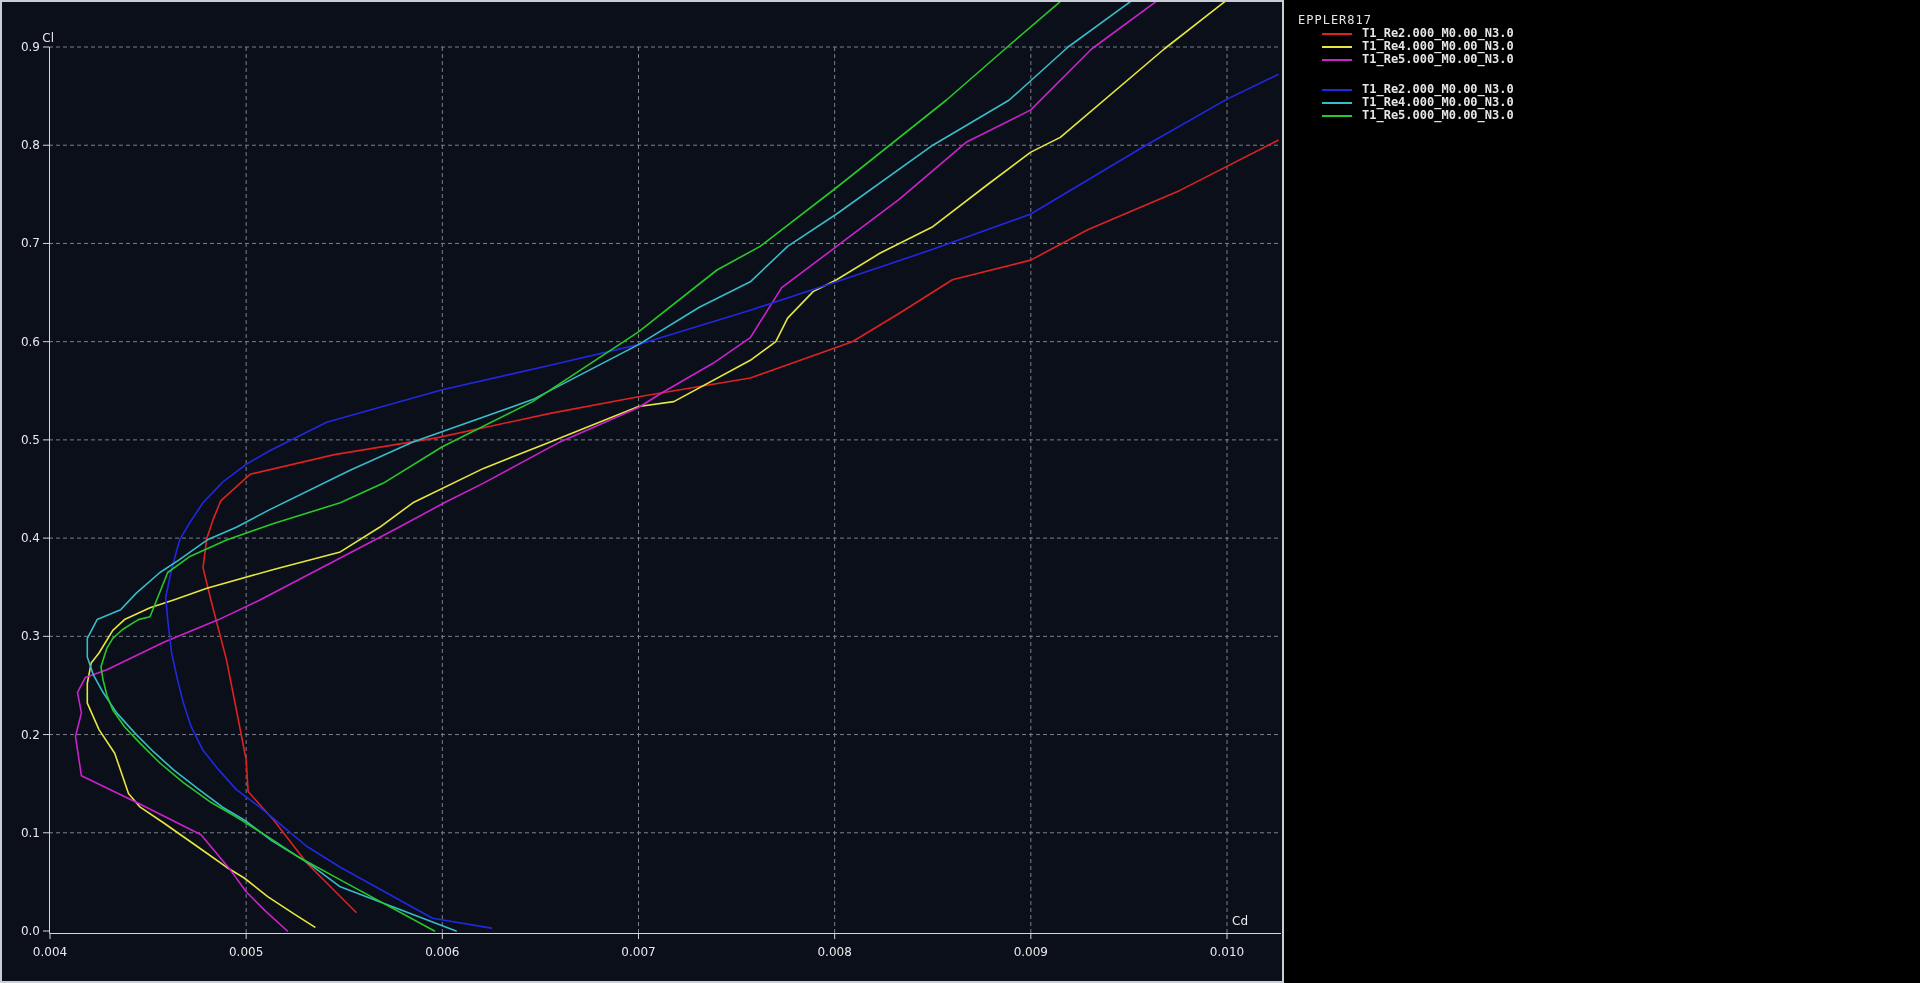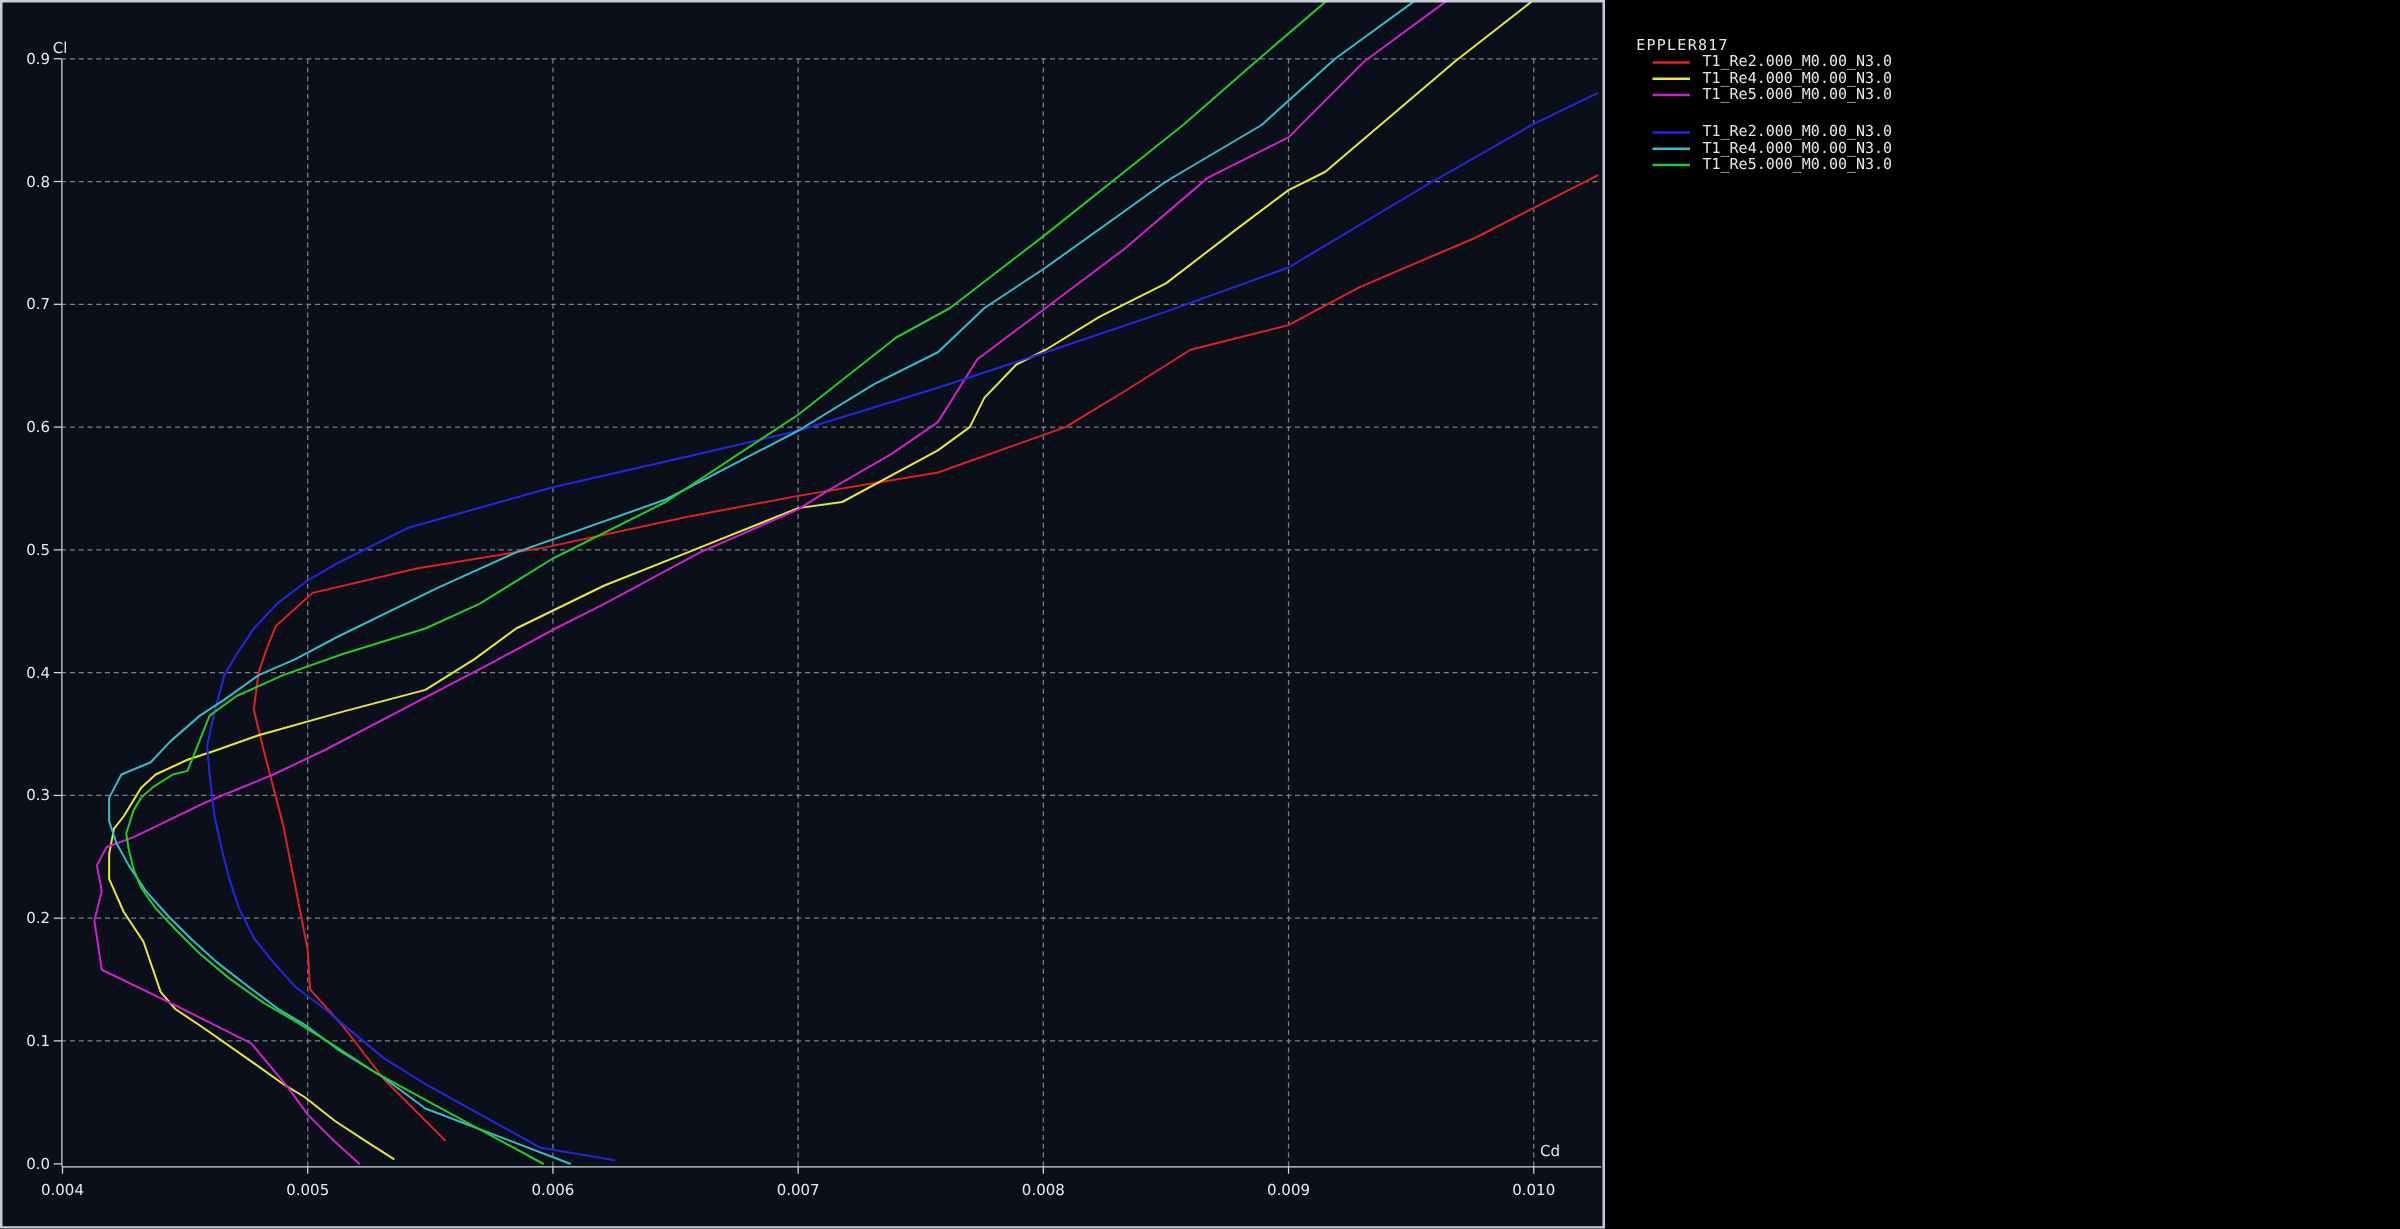--- a/index.html
+++ b/index.html
@@ -5,24 +5,24 @@
   html,body{margin:0;padding:0;background:#000;width:1920px;height:983px;overflow:hidden;}
   #app{position:relative;width:1920px;height:983px;background:#000;font-family:"DejaVu Sans",sans-serif;}
   #plot-panel{position:absolute;left:0;top:0;width:1284px;height:983px;background:#0a0f1a;}
   #plot-svg{display:block;width:1284px;height:983px;}
   .grid{stroke:#7b818c;stroke-width:1;stroke-dasharray:4 3;fill:none;}
   .axis{stroke:#d3d7dd;stroke-width:1;fill:none;}
   .ticklabel{fill:#e9e9e9;font:12px "DejaVu Sans",sans-serif;}
   #legend-panel{position:absolute;left:1284px;top:0;width:636px;height:983px;background:#000;color:#e6e6e6;
     font-family:"DejaVu Sans Mono","Liberation Mono",monospace;font-size:12px;}
   .lg-group{margin:0;}
-  .lg-header{padding-left:25px;height:14px;line-height:14px;letter-spacing:1px;margin-top:16px;}
+  .lg-header{padding-left:14px;height:14px;line-height:14px;letter-spacing:1px;}
   .lg-group.first{padding-top:13px;}
   .lg-group.second{padding-top:17px;}
-  .lg-row{padding-left:38px;height:13px;line-height:13px;display:flex;align-items:center;}
+  .lg-row{padding-left:38px;height:13px;line-height:13px;display:flex;align-items:center;font-weight:bold;}
   .swatch{display:inline-block;width:30px;height:2px;margin-right:10px;flex:0 0 30px;}
   .lg-label{white-space:pre;}
 </style>
 </head>
 <body>
 
 <div id="app">
 
   <div id="plot-panel">
     <svg id="plot-svg" xmlns="http://www.w3.org/2000/svg" viewBox="0 0 1284 983">

